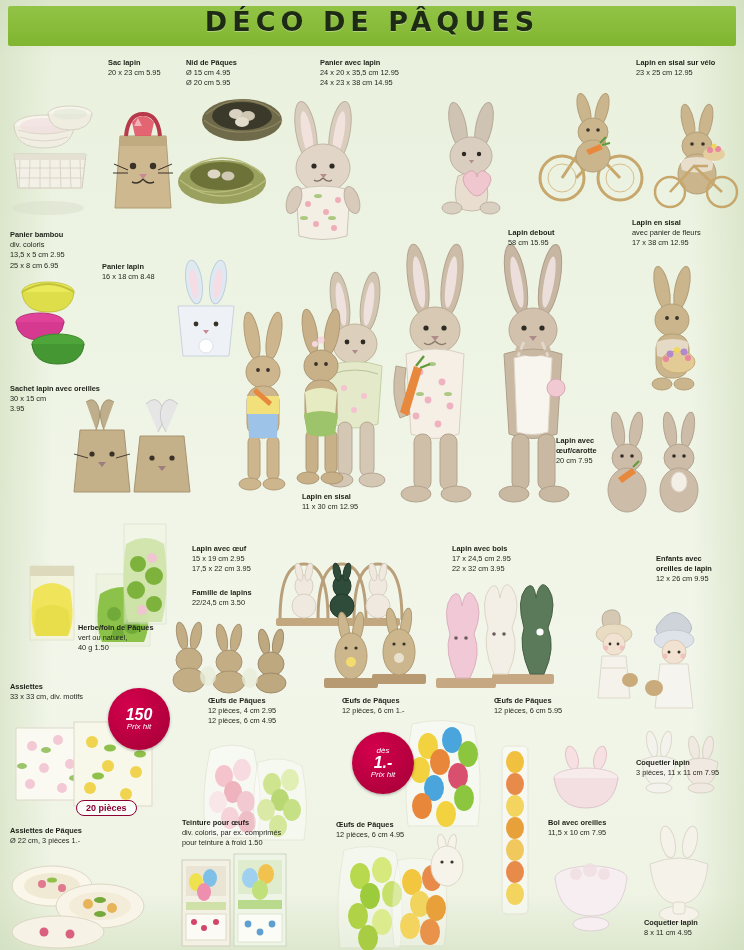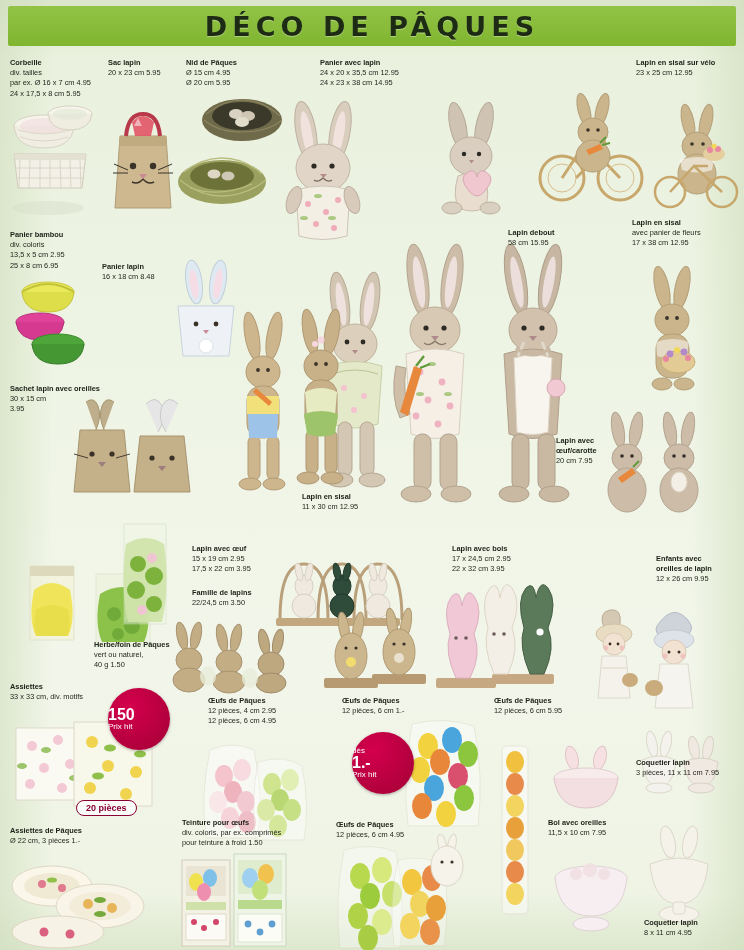--- a/index.html
+++ b/index.html
@@ -29,21 +29,20 @@
     pointer-events: none;
   }
   .header {
     position: absolute;
     left: 8px; top: 6px;
     width: 728px; height: 40px;
     background: #8cbf3f;
     background: linear-gradient(to bottom, #92c346 0%, #7fb52f 100%);
     border-radius: 2px;
     display: flex;
-    align-items: center;
     justify-content: center;
   }
   .header h1 {
     margin: 0;
     font-size: 27px;
     letter-spacing: 5px;
     font-weight: bold;
     color: #1d2b14;
     font-family: "DejaVu Sans", sans-serif;
     text-shadow: 0 1px 0 rgba(255,255,255,.35);
@@ -61,23 +60,24 @@
   }
   .lbl-price-hit {
     position: absolute;
     border-radius: 50%;
     background: #b8003f;
     background: radial-gradient(circle at 35% 30%, #d4004c, #a30036);
     color: #fff;
     text-align: center;
     display: flex;
     flex-direction: column;
-    align-items: flex-start;
+    align-items: center;
     justify-content: center;
     box-shadow: 0 1px 3px rgba(0,0,0,.3);
+    font-style: italic;
   }
   .lbl-price-hit .big { font-size: 16px; font-weight: bold; line-height: 15px; }
   .lbl-price-hit .sm { font-size: 8px; line-height: 9px; }
   .lbl-price-hit .pre { font-size: 8px; line-height: 8px; }
   .pill {
     position: absolute;
     border: 1.6px solid #8a0033;
     color: #8a0033;
     border-radius: 10px;
     font-size: 9px;
@@ -886,26 +886,20 @@
   </div>
 
   <div class="lbl-price-hit" style="left:352px; top:732px; width:62px; height:62px;">
     <span class="pre">dès</span>
     <span class="big">1.-</span>
     <span class="sm">Prix hit</span>
   </div>
 
   <div class="pill" style="left:76px; top:800px;">20 pièces</div>
 
-  <div class="cap" style="left:10px; top:58px; width:92px;">
-    <span class="t">Corbeille</span>
-    <span>div. tailles</span><br>
-    <span>par ex. Ø 16 x 7 cm 4.95</span><br>
-    <span>24 x 17,5 x 8 cm 5.95</span>
-  </div>
 
   <div class="cap" style="left:108px; top:58px; width:70px;">
     <span class="t">Sac lapin</span>
     <span>20 x 23 cm 5.95</span>
   </div>
 
   <div class="cap" style="left:186px; top:58px; width:80px;">
     <span class="t">Nid de Pâques</span>
     <span>Ø 15 cm 4.95</span><br>
     <span>Ø 20 cm 5.95</span>
@@ -980,21 +974,21 @@
     <span>17 x 24,5 cm 2.95</span><br>
     <span>22 x 32 cm 3.95</span>
   </div>
 
   <div class="cap" style="left:656px; top:554px; width:86px;">
     <span class="t">Enfants avec</span>
     <span class="t">oreilles de lapin</span>
     <span>12 x 26 cm 9.95</span>
   </div>
 
-  <div class="cap" style="left:78px; top:640px; width:106px;margin-left:16px;">
+  <div class="cap" style="left:78px; top:623px; width:106px;">
     <span class="t">Herbe/foin de Pâques</span>
     <span>vert ou naturel,</span><br>
     <span>40 g 1.50</span>
   </div>
 
   <div class="cap" style="left:10px; top:682px; width:100px;">
     <span class="t">Assiettes</span>
     <span>33 x 33 cm, div. motifs</span>
   </div>
 

